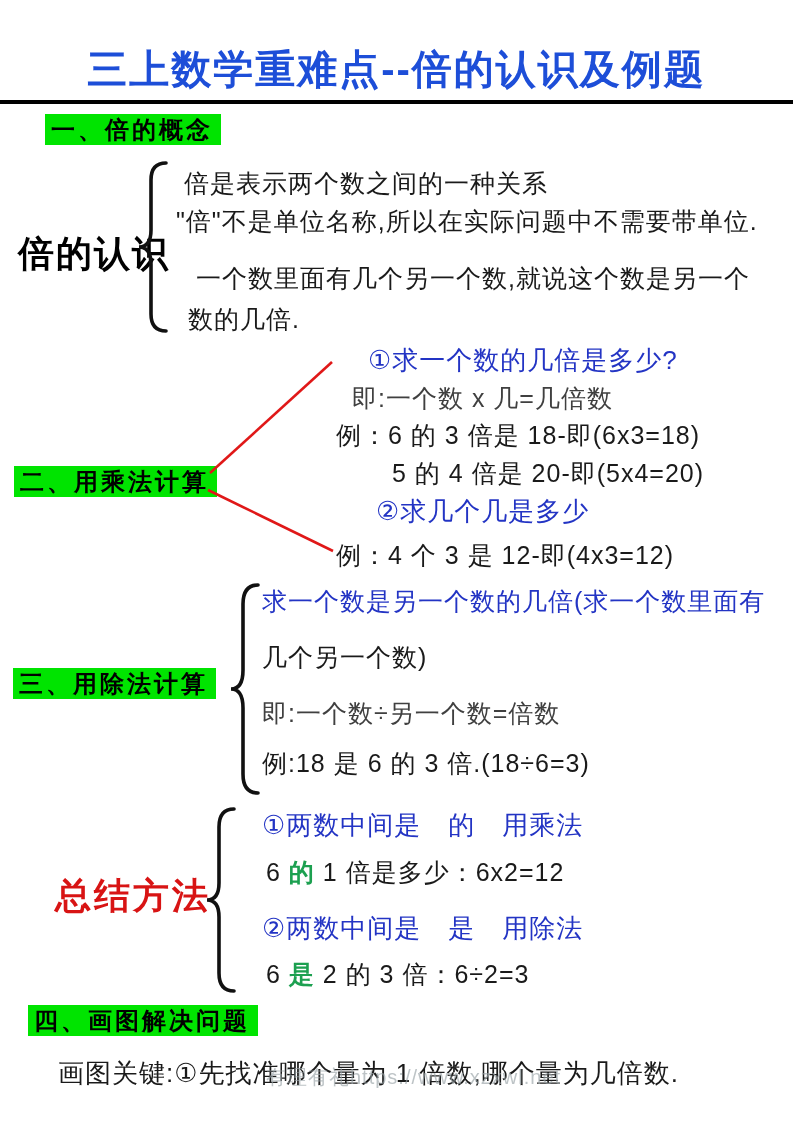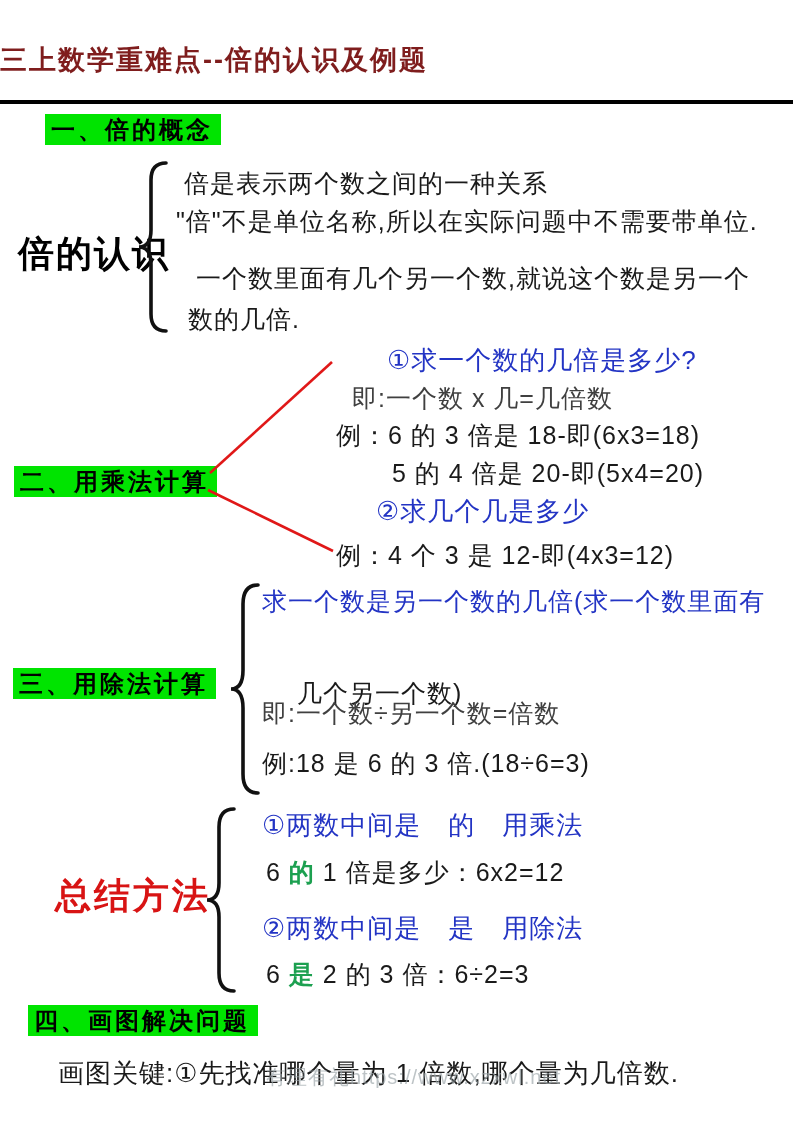--- a/index.html
+++ b/index.html
@@ -3,22 +3,22 @@
 <meta charset="utf-8">
 <style>
   html,body{margin:0;padding:0;}
   body{
     width:793px;height:1122px;position:relative;background:#ffffff;
     font-family:"Liberation Sans","DejaVu Sans",sans-serif;
     overflow:hidden;color:#111;
   }
   .abs{position:absolute;white-space:nowrap;}
   .title{
-    top:42px;left:0;width:793px;
-    font-size:27px;font-weight:900;letter-spacing:2px;color:#7f1d1d;
+    top:42px;left:0;width:793px;text-align:center;
+    font-size:40px;font-weight:900;letter-spacing:2px;color:#1d4ed8;
   }
   .rule{position:absolute;top:100px;left:0;width:793px;height:4px;background:#000;}
   .hl{
     background:#00e400;color:#000;padding:2px 8px 2px 6px;
     font-size:24px;font-weight:600;letter-spacing:3px;
   }
   .node-label{font-size:36px;font-weight:700;letter-spacing:2px;color:#000;}
   .body-txt{font-size:25px;letter-spacing:1px;color:#1a1a1a;}
   .blue-txt{font-size:26px;letter-spacing:1px;color:#2334c4;}
   .red-txt{font-size:25px;letter-spacing:1px;color:#404040;}
@@ -42,21 +42,21 @@
 
 <svg class="overlay" style="top:160px;left:136px;" width="34" height="174" viewBox="0 0 34 174">
   <path d="M 30 3 Q 15 3 15 20 L 15 70 Q 15 87 3 87 Q 15 87 15 104 L 15 154 Q 15 171 30 171" fill="none" stroke="#111" stroke-width="3.6" stroke-linecap="round"></path>
 </svg>
 
 <div class="abs body-txt" style="top:167px;left:184px;">倍是表示两个数之间的一种关系</div>
 <div class="abs body-txt" style="top:205px;left:176px;">"倍"不是单位名称,所以在实际问题中不需要带单位.</div>
 <div class="abs body-txt" style="top:262px;left:196px;">一个数里面有几个另一个数,就说这个数是另一个</div>
 <div class="abs body-txt" style="top:303px;left:188px;">数的几倍.</div>
 
-<div class="abs blue-txt" style="top:343px;left:368px;margin-left:19px;">①求一个数的几倍是多少?</div>
+<div class="abs blue-txt" style="top:343px;left:368px;">①求一个数的几倍是多少?</div>
 <div class="abs red-txt" style="top:382px;left:352px;">即:一个数 x 几=几倍数</div>
 <div class="abs body-txt" style="top:419px;left:336px;">例：6 的 3 倍是 18-即(6x3=18)</div>
 <div class="abs body-txt" style="top:457px;left:392px;">5 的 4 倍是 20-即(5x4=20)</div>
 
 <div class="abs" style="top:466px;left:14px;">
   <span class="hl">二、用乘法计算</span>
 </div>
 
 <div class="abs blue-txt" style="top:494px;left:376px;">②求几个几是多少</div>
 <div class="abs body-txt" style="top:539px;left:336px;">例：4 个 3 是 12-即(4x3=12)</div>
@@ -64,21 +64,21 @@
 <svg class="overlay" width="793" height="1122" viewBox="0 0 793 1122">
   <line x1="210" y1="473" x2="332" y2="362" stroke="#e01818" stroke-width="2.6"></line>
   <line x1="208" y1="490" x2="333" y2="551" stroke="#e01818" stroke-width="2.6"></line>
 </svg>
 
 <svg class="overlay" style="top:582px;left:228px;" width="34" height="214" viewBox="0 0 34 214">
   <path d="M 30 3 Q 15 3 15 22 L 15 88 Q 15 107 3 107 Q 15 107 15 126 L 15 192 Q 15 211 30 211" fill="none" stroke="#111" stroke-width="3.6" stroke-linecap="round"></path>
 </svg>
 
 <div class="abs blue-txt" style="top:585px;left:262px;font-size:25px;">求一个数是另一个数的几倍(求一个数里面有</div>
-<div class="abs body-txt" style="top:677px;left:262px;margin-left:35px;">几个另一个数)</div>
+<div class="abs body-txt" style="top:641px;left:262px;">几个另一个数)</div>
 
 <div class="abs" style="top:668px;left:13px;">
   <span class="hl">三、用除法计算</span>
 </div>
 
 <div class="abs red-txt" style="top:697px;left:262px;">即:一个数÷另一个数=倍数</div>
 <div class="abs body-txt" style="top:747px;left:262px;">例:18 是 6 的 3 倍.(18÷6=3)</div>
 
 <div class="abs red-label" style="top:872px;left:55px;">总结方法</div>
 

